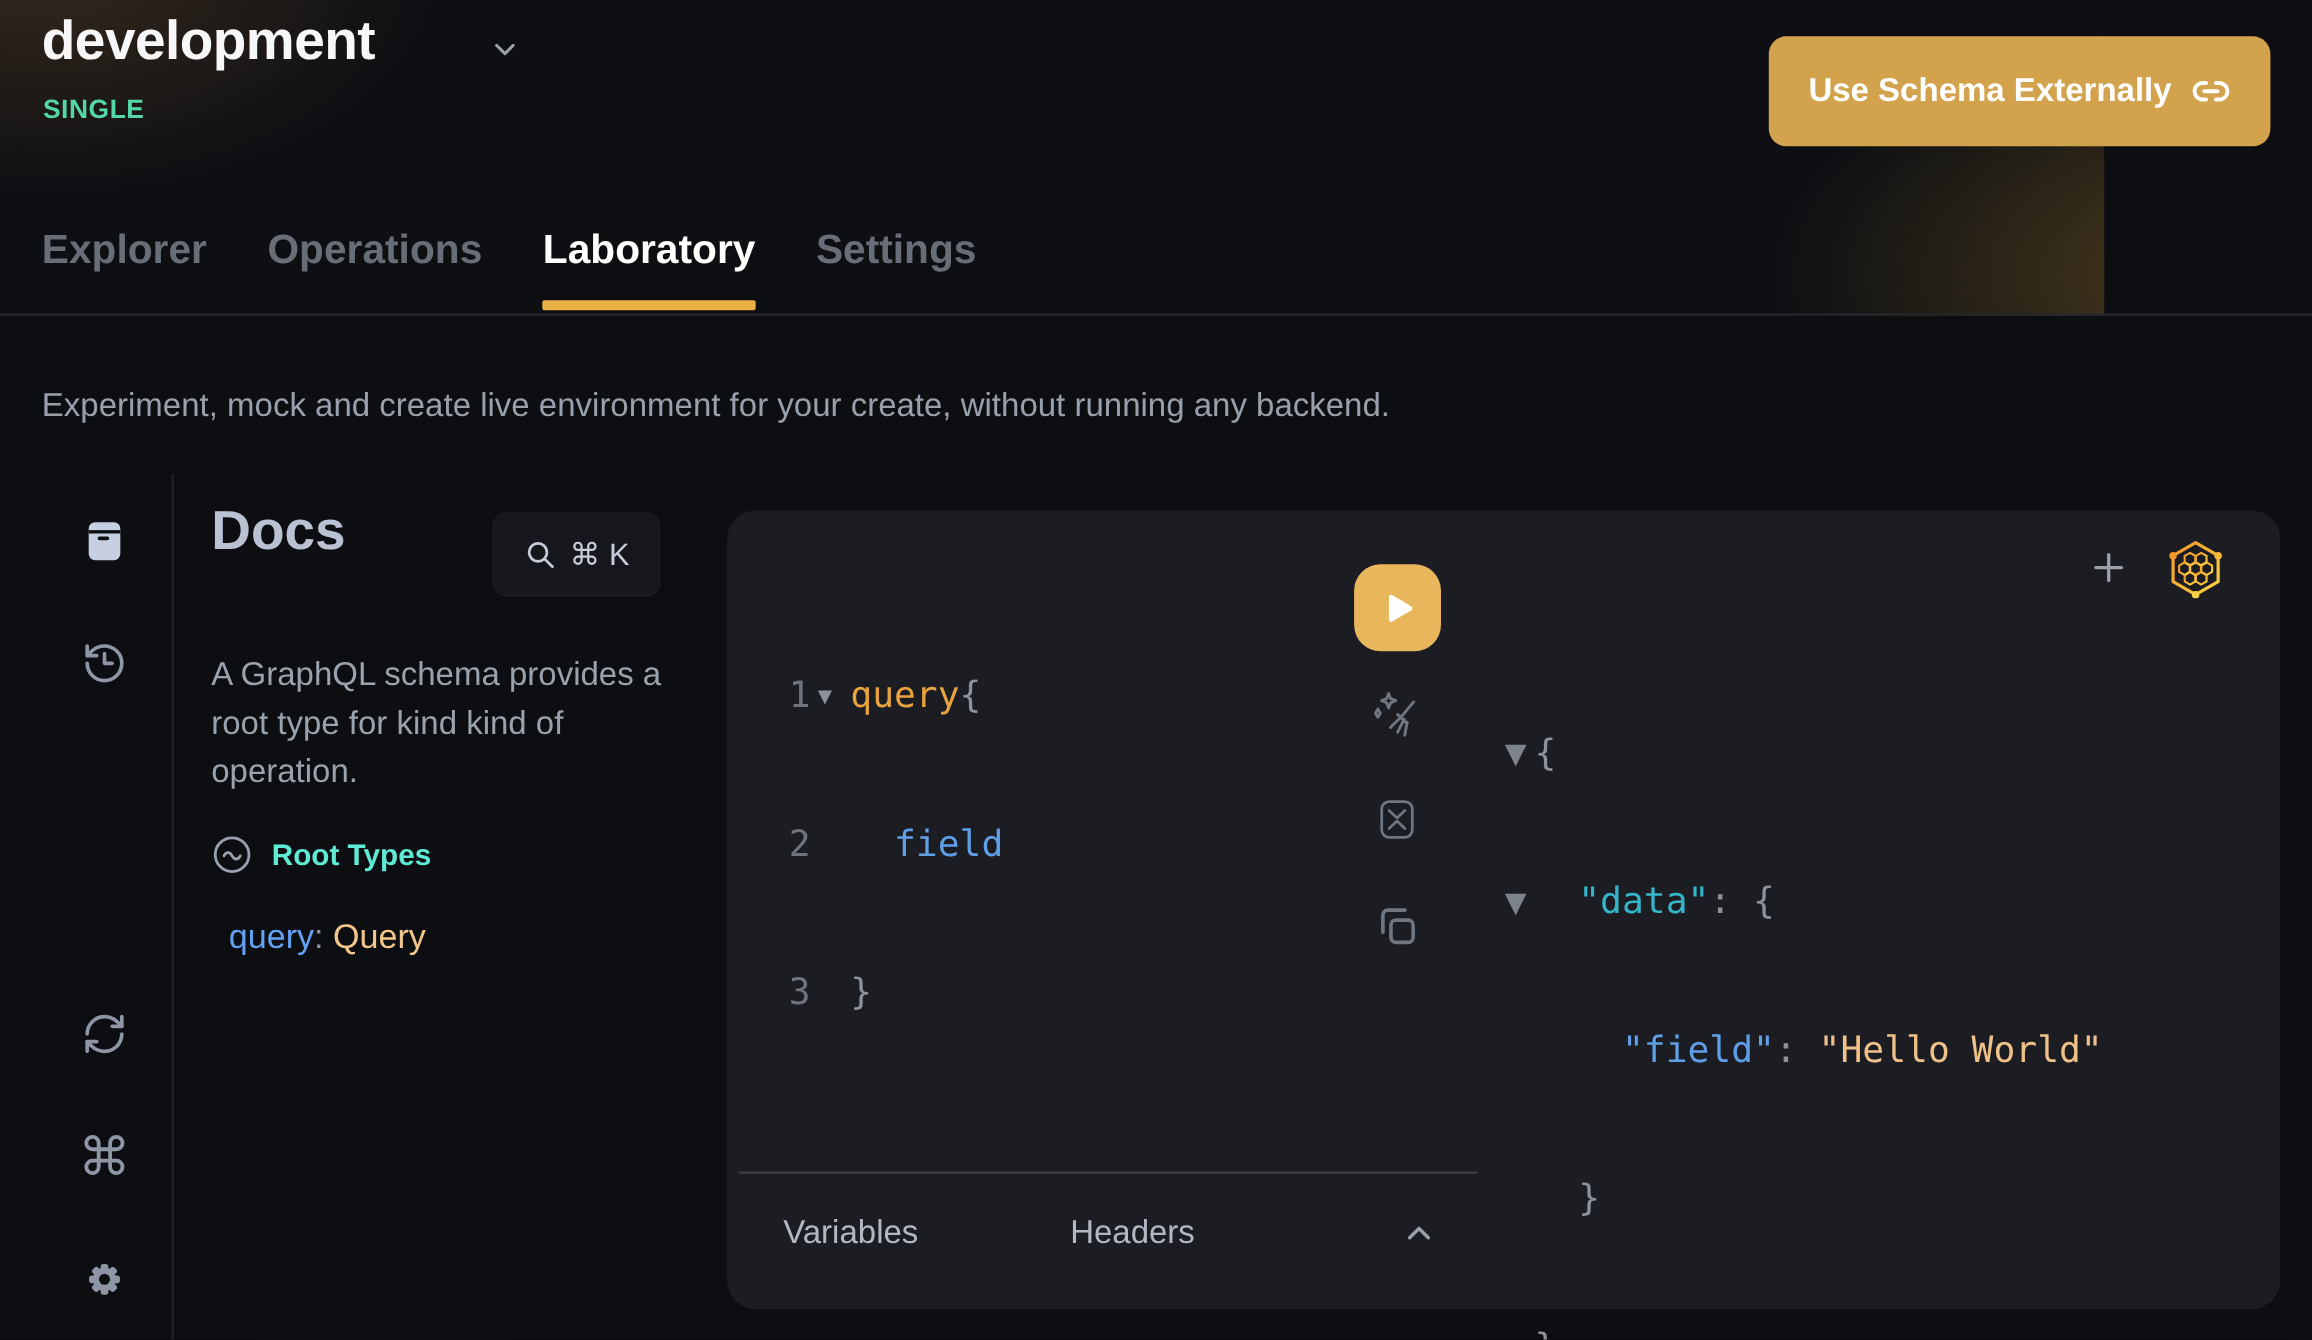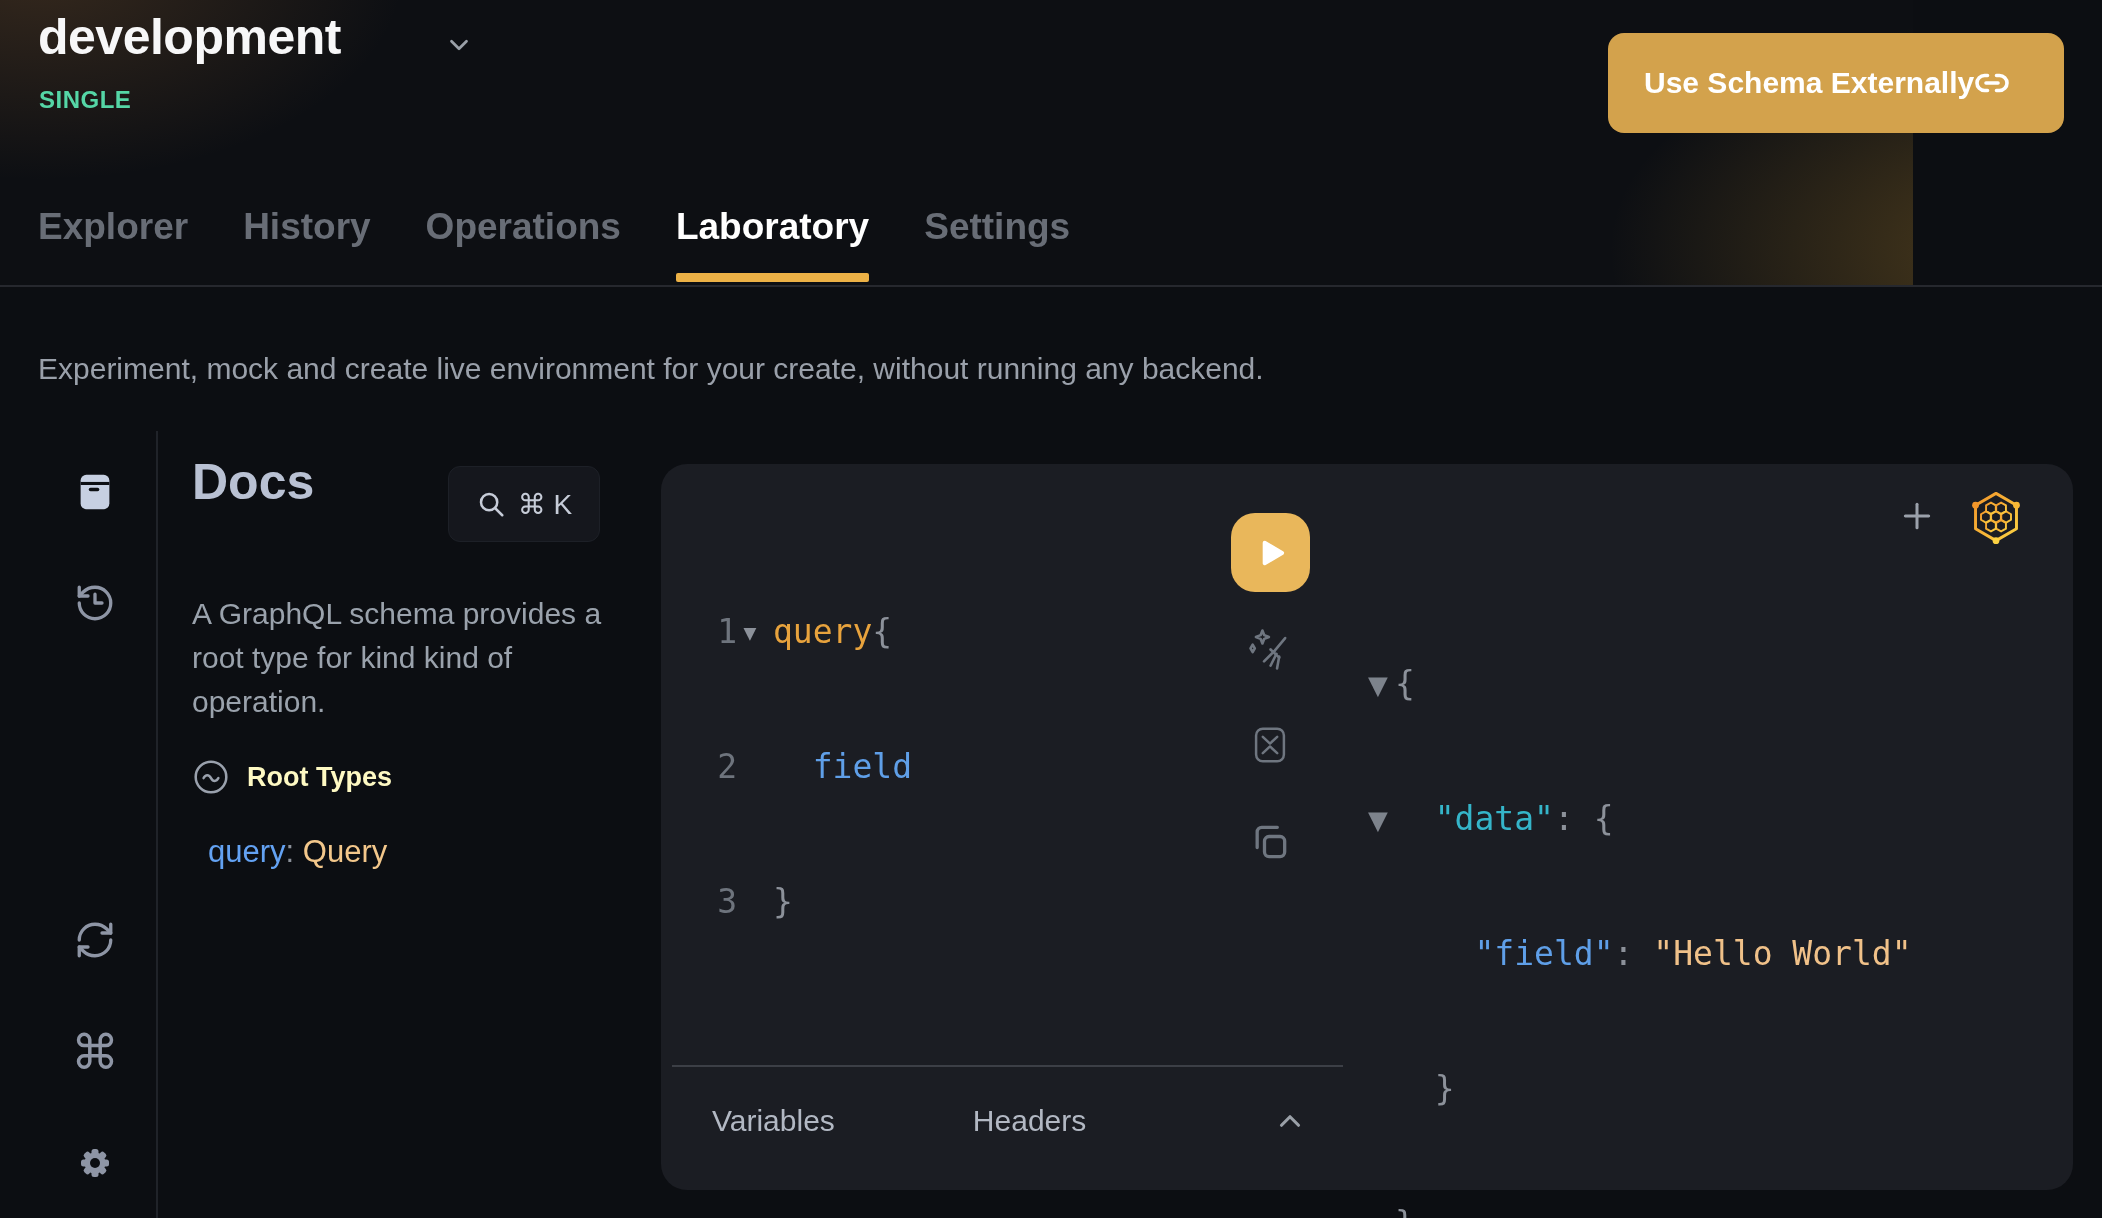--- a/index.html
+++ b/index.html
@@ -16,21 +16,21 @@
       radial-gradient(640px 330px at 2070px 250px, rgba(176,130,43,.42), rgba(176,130,43,0) 72%),
       radial-gradient(520px 300px at 40px -30px, rgba(146,99,52,.30), rgba(146,99,52,0) 70%),
       #0d0f13;
   }
   .title { position:absolute; left:38px; top:8px; font-size:50px; font-weight:700; color:#f7f7f8; letter-spacing:-.5px; }
   .title-chevron { position:absolute; left:444px; top:30px; }
   .badge { position:absolute; left:39px; top:86px; font-size:24px; font-weight:700; letter-spacing:.5px; color:#55d6a6; }
   .cta {
     position:absolute; left:1608px; top:33px; width:456px; height:100px;
     background:#d3a24c; border:none; border-radius:16px; cursor:pointer;
-    display:flex; align-items:center; padding:4px 36px;
+    display:flex; align-items:center; justify-content:space-between; padding:4px 36px;
   }
   .cta-label { font-size:30px; font-weight:700; color:#ffffff; font-family:"Liberation Sans", sans-serif; }
   
   .tabs { position:absolute; left:38px; top:196px; height:88px; display:flex; gap:55px; }
   .tab {
     position:relative; height:88px; padding-top:10px;
     font-size:37px; font-weight:700; color:#686d76; cursor:pointer; line-height:42px;
   }
   .tab.active { color:#ffffff; }
   .tab.active::after {
@@ -47,21 +47,21 @@
   
   .docs-title { position:absolute; left:192px; top:453px; font-size:50px; font-weight:700; color:#b9c1d3; }
   .docs-search {
     position:absolute; left:448px; top:466px; width:152px; height:76px;
     background:#15171d; border:1px solid #1d2027; border-radius:12px; cursor:pointer;
     display:flex; align-items:center; justify-content:center; gap:12px;
   }
   .docs-shortcut { font-size:28px; color:#c6ccd8; font-family:"Liberation Sans", sans-serif; }
   .docs-desc { position:absolute; left:192px; top:592px; width:435px; font-size:30px; line-height:44px; color:#9aa2ac; }
   .root-row { position:absolute; left:192px; top:758px; display:flex; align-items:center; gap:17px; }
-  .root-label { font-size:27px; font-weight:600; color:#fef9c3; }
+  .root-label { font-size:27px; font-weight:600; color:#5eead4; }
   .query-row { position:absolute; left:208px; top:834px; font-size:31px; cursor:pointer; }
   .q-field { color:#63a2f3; }
   .q-colon { color:#8c919a; }
   .q-type { color:#f3c78b; }
   
   .panel {
     position:absolute; left:661px; top:464px; width:1412px; height:726px;
     background:#1b1d23; border-radius:26px;
   }
   .mono, .mono span { font-family:"DejaVu Sans Mono", monospace; font-size:33px; line-height:45px; white-space:pre; }
@@ -111,21 +111,20 @@
         <svg width="36" height="36" viewBox="0 0 24 24" fill="none" stroke="#ffffff" stroke-width="2.4" stroke-linecap="round" stroke-linejoin="round">
           <path d="M9 17H7A5 5 0 0 1 7 7h2"></path>
             <path d="M15 7h2a5 5 0 1 1 0 10h-2"></path>
             <line x1="8" y1="12" x2="16" y2="12"></line>
         </svg>
       </span>
     </button>
 
     <nav class="tabs">
       <div class="tab">Explorer</div>
-      <div class="tab">History</div>
       <div class="tab">Operations</div>
       <div class="tab active">Laboratory</div>
       <div class="tab">Settings</div>
     </nav>
     <div class="tabs-divider"></div>
   </header>
 
   <p class="subtitle">Experiment, mock and create live environment for your create, without running any backend.</p>
 
   <div class="rail-divider"></div>

